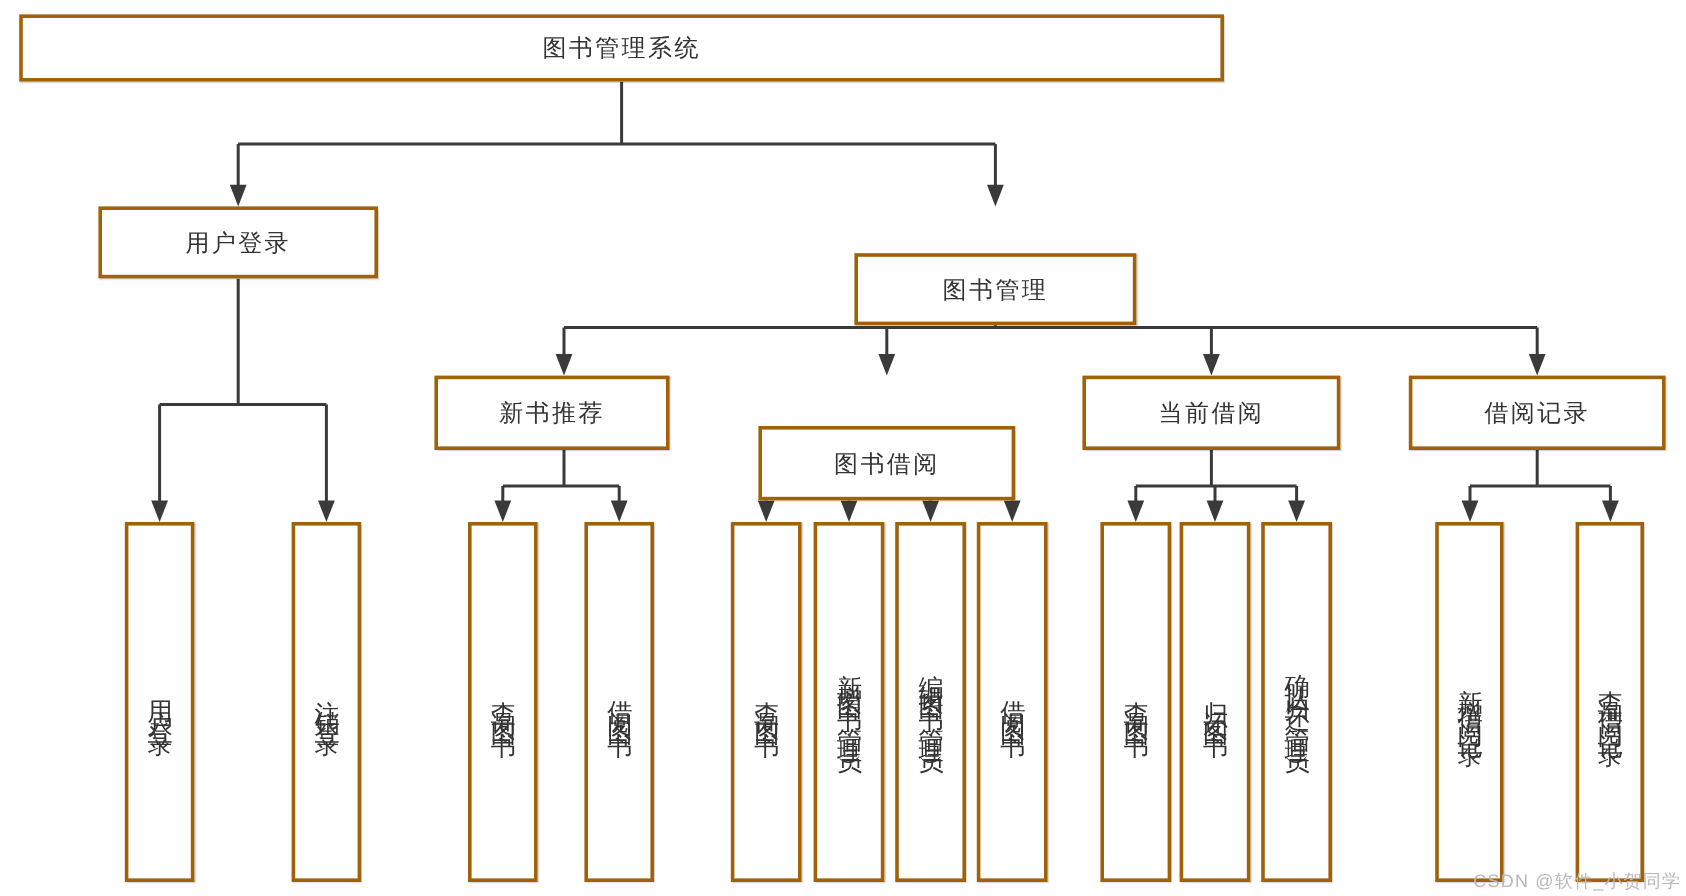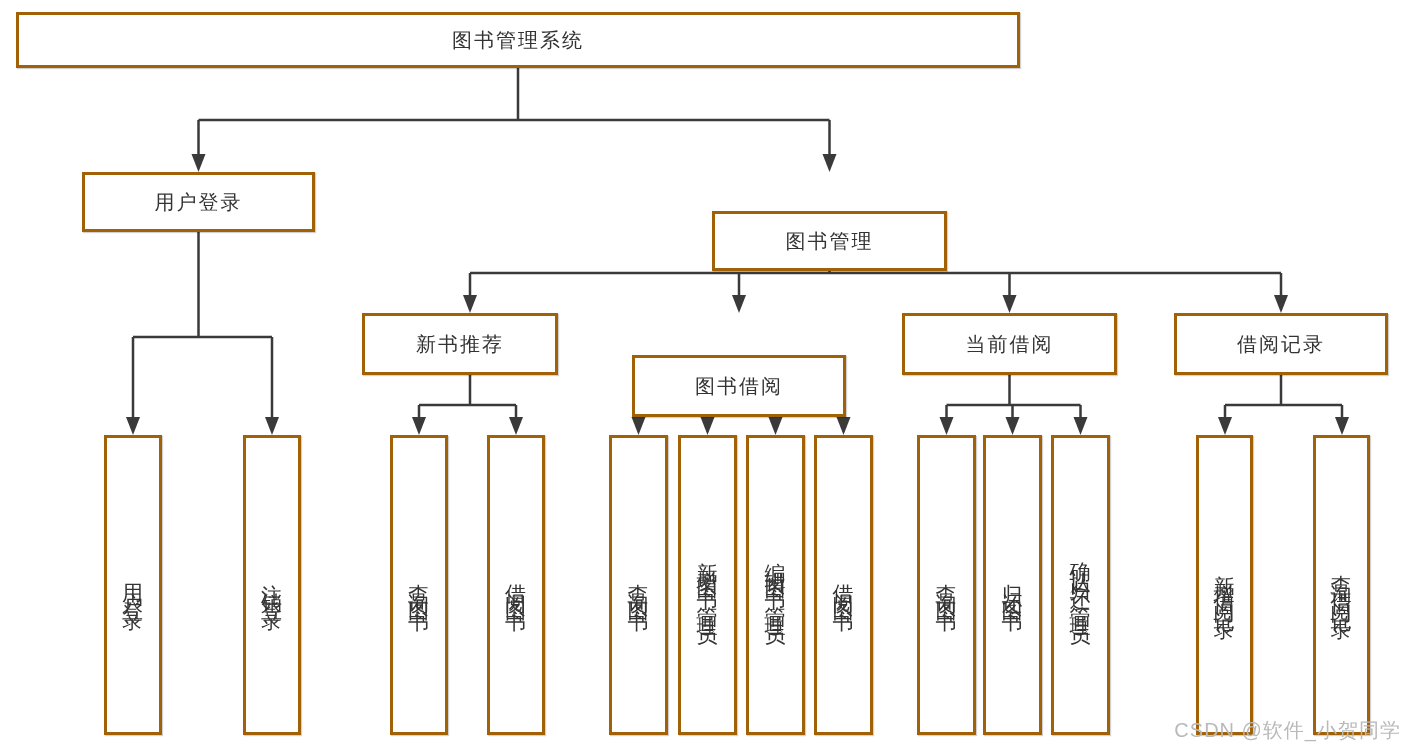--- a/index.html
+++ b/index.html
@@ -32,21 +32,21 @@
     writing-mode: vertical-rl;
     text-orientation: mixed;
     font-size: 21px;
     letter-spacing: 9px;
     line-height: 1;
   }
   .watermark {
     position: absolute;
     right: 4px;
     bottom: 3px;
-    font-size: 20px;
+    font-size: 15px;
     color: #b9b9b9;
     letter-spacing: 1px;
     white-space: nowrap;
   }
 </style>
 </head>
 <body>
 
 <div class="canvas">
 

